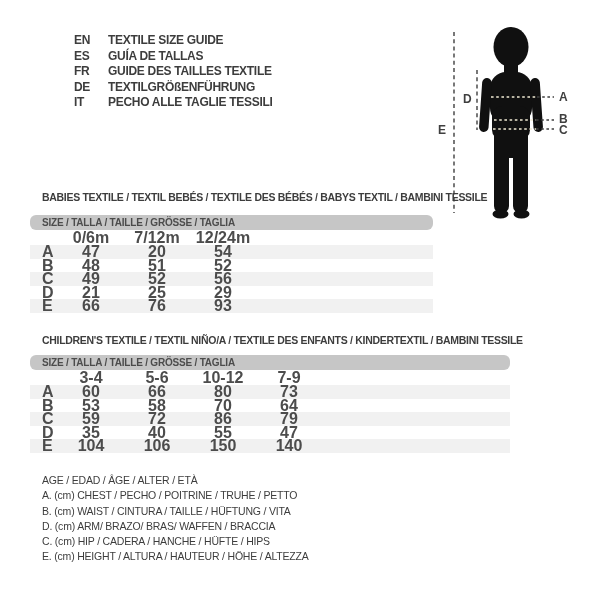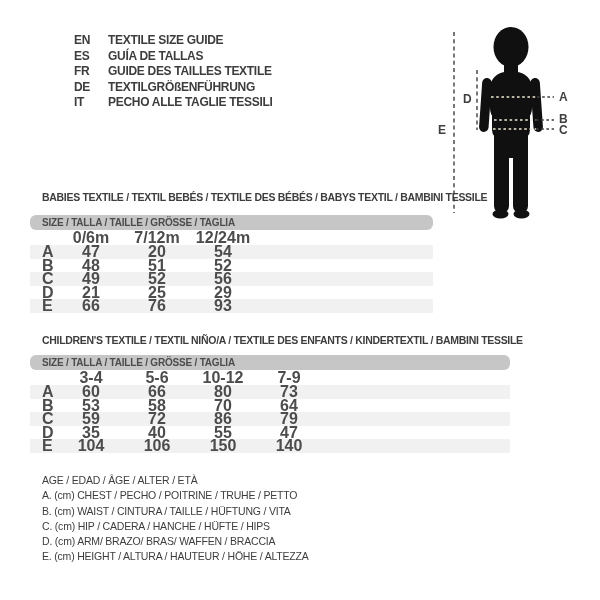--- a/index.html
+++ b/index.html
@@ -202,16 +202,16 @@
     <span class="cell">106</span>
     <span class="cell">150</span>
     <span class="cell">140</span>
   </div>
 </div>
 
 <div class="abs legend">
   <div class="legend-line">AGE / EDAD / ÂGE / ALTER / ETÀ</div>
   <div class="legend-line">A. (cm) CHEST / PECHO / POITRINE / TRUHE / PETTO</div>
   <div class="legend-line">B. (cm) WAIST / CINTURA / TAILLE / HÜFTUNG / VITA</div>
+  <div class="legend-line">D. (cm) ARM/ BRAZO/ BRAS/ WAFFEN / BRACCIA</div>
   <div class="legend-line">C. (cm) HIP / CADERA / HANCHE / HÜFTE / HIPS</div>
-  <div class="legend-line">D. (cm) ARM/ BRAZO/ BRAS/ WAFFEN / BRACCIA</div>
   <div class="legend-line">E. (cm) HEIGHT / ALTURA / HAUTEUR / HÖHE / ALTEZZA</div>
 </div>
 
 </body></html>

